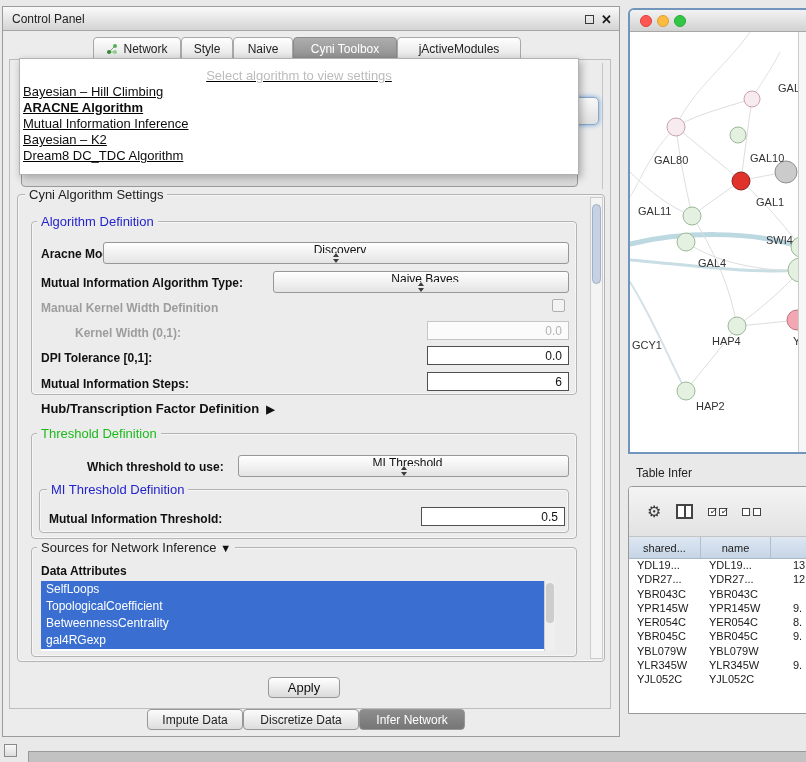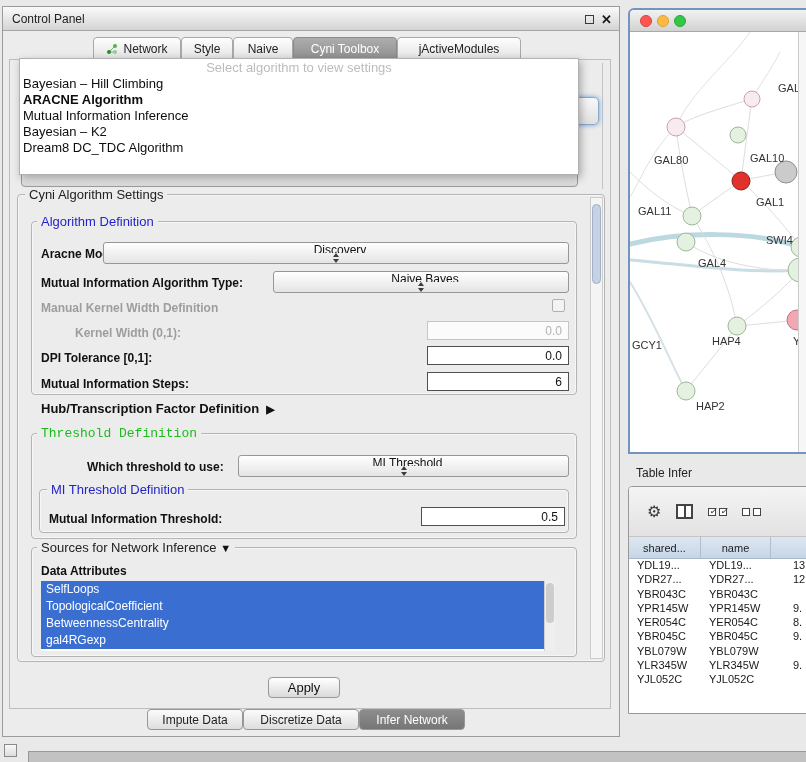--- a/index.html
+++ b/index.html
@@ -22,21 +22,21 @@
     border-radius:4px 4px 0 0; background:linear-gradient(#fefefe,#e3e3e3);
     font-size:12px; color:#222; display:flex; align-items:center; justify-content:center; gap:5px; }
   .tab.selected { background:linear-gradient(#adadad,#8f8f8f); color:#fff; border-color:#8a8a8a; }
 
   .content-frame { position:absolute; left:6px; top:52px; width:602px; height:650px;
     border:1px solid #bdbdbd; background:#ececec; }
 
   
   #algo-popup { position:absolute; left:16px; top:51px; width:560px; height:117px;
     background:#fff; border:1px solid #b2b2b2; box-shadow:2px 3px 8px rgba(0,0,0,.3);
-    z-index:40; font-size:13px; padding-top:1px; }
+    z-index:40; font-size:13px; padding-top:9px;text-decoration:underline; }
   .popup-placeholder { height:16px; line-height:16px; text-align:center; color:#bcbcbc; }
   .popup-item { height:16px; line-height:16px; padding-left:3px; color:#0d0d0d; white-space:nowrap; }
   .popup-item.selected { font-weight:bold; }
 
   .combo-fragment { position:absolute; left:18px; top:155px; width:557px; height:25px;
     border:1px solid #9a9a9a; border-radius:4px; background:linear-gradient(#fdfdfd,#d9d9d9); z-index:5; }
   .fragment-button { position:absolute; left:563px; top:90px; width:33px; height:28px;
     border:1px solid #8aa8c8; border-radius:5px; background:linear-gradient(#f8f8f8,#e0e0e0);
     box-shadow:0 0 5px rgba(90,150,220,.9); z-index:5; }
   .right-line { position:absolute; left:599px; top:56px; width:0; height:126px; border-left:1px solid #c4c4c4; }
@@ -222,21 +222,21 @@
 
     <span class="lbl" style="left:38px;top:370px;">Mutual Information Steps:</span>
     <div class="field" style="left:424px;top:365px;width:142px;">6</div>
 
     <div class="section-toggle" style="left:38px;top:394px;">
       <span>Hub/Transcription Factor Definition</span>
       <span class="tri">▶</span>
     </div>
 
     <div class="group" style="left:28px;top:426px;width:546px;height:106px;"></div>
-    <span class="gtitle green" style="left:34px;top:419px;font-family:Liberation Mono, monospace;">Threshold Definition</span>
+    <span class="gtitle green" style="left:34px;top:419px;">Threshold Definition</span>
 
     <span class="lbl" style="left:84px;top:453px;">Which threshold to use:</span>
     <div class="combo" style="left:235px;top:448px;width:331px;">
       <span class="ctext">MI Threshold</span>
       <span class="carrows">
           <i class="arr-up"></i>
           <i class="arr-down"></i>
         </span>
     </div>
 

